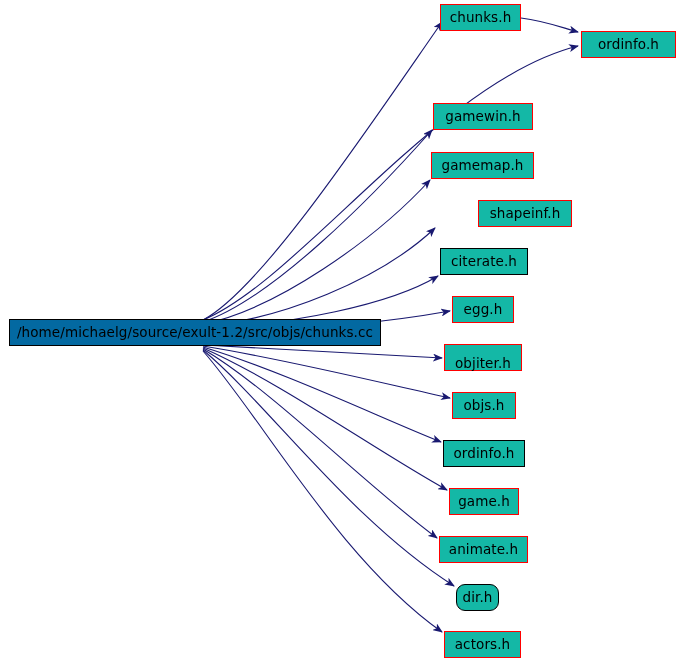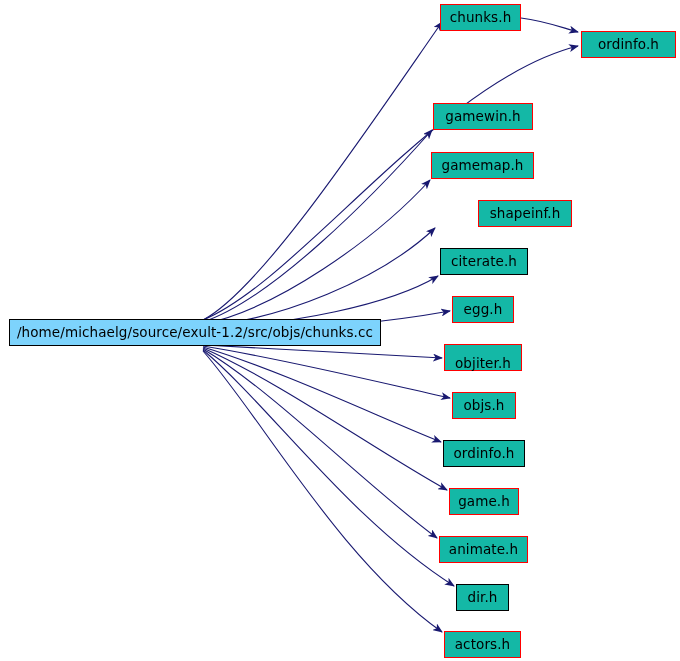--- a/index.html
+++ b/index.html
@@ -39,21 +39,21 @@
     font-size: 13.5px;
     line-height: 1;
     letter-spacing: 0.1px;
     white-space: nowrap;
     z-index: 3;
   }
   .node.black {
     border-color: #000000;
   }
   .node.root {
-    background: #7dd3fc;
+    background: #0369a1;
     border: 1px solid #000000;
     font-size: 13.5px;
   }
   .node .label {
     padding: 0 6px;
     pointer-events: none;
   }
 </style>
 </head>
 <body>
@@ -118,21 +118,21 @@
       </div>
       <div class="node black" style="left: 443px; top: 440px; width: 82px; height: 27px;">
         <span class="label">ordinfo.h</span>
       </div>
       <div class="node" style="left: 449px; top: 488px; width: 70px; height: 27px;">
         <span class="label">game.h</span>
       </div>
       <div class="node" style="left: 439px; top: 536px; width: 89px; height: 27px;">
         <span class="label">animate.h</span>
       </div>
-      <div class="node black" style="left: 456px; top: 584px; width: 53px; height: 27px;">
+      <div class="node black" style="left: 456px; top: 584px; width: 43px; height: 27px; border-radius: 9px;">
         <span class="label">dir.h</span>
       </div>
       <div class="node" style="left: 444px; top: 631px; width: 77px; height: 27px;">
         <span class="label">actors.h</span>
       </div>
     </div>
 
 </div>
 
 </body></html>

